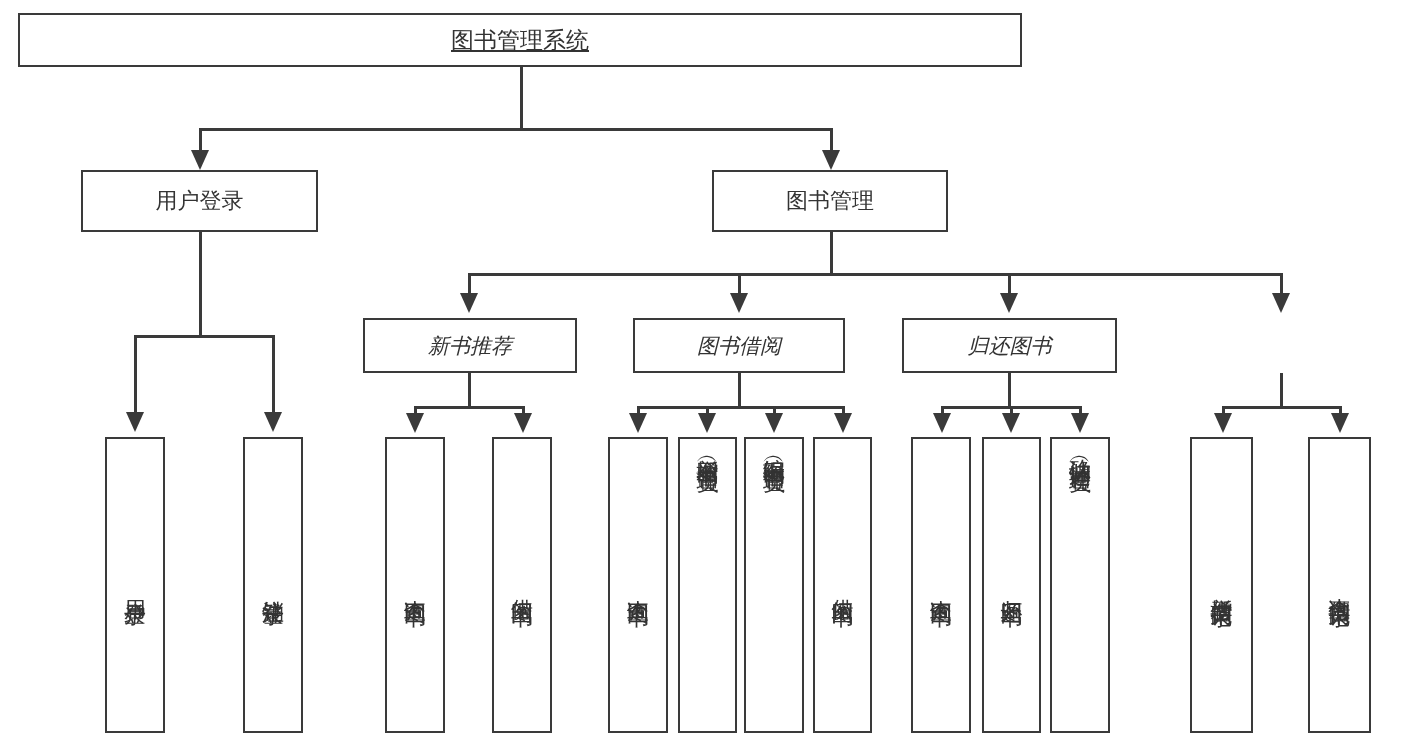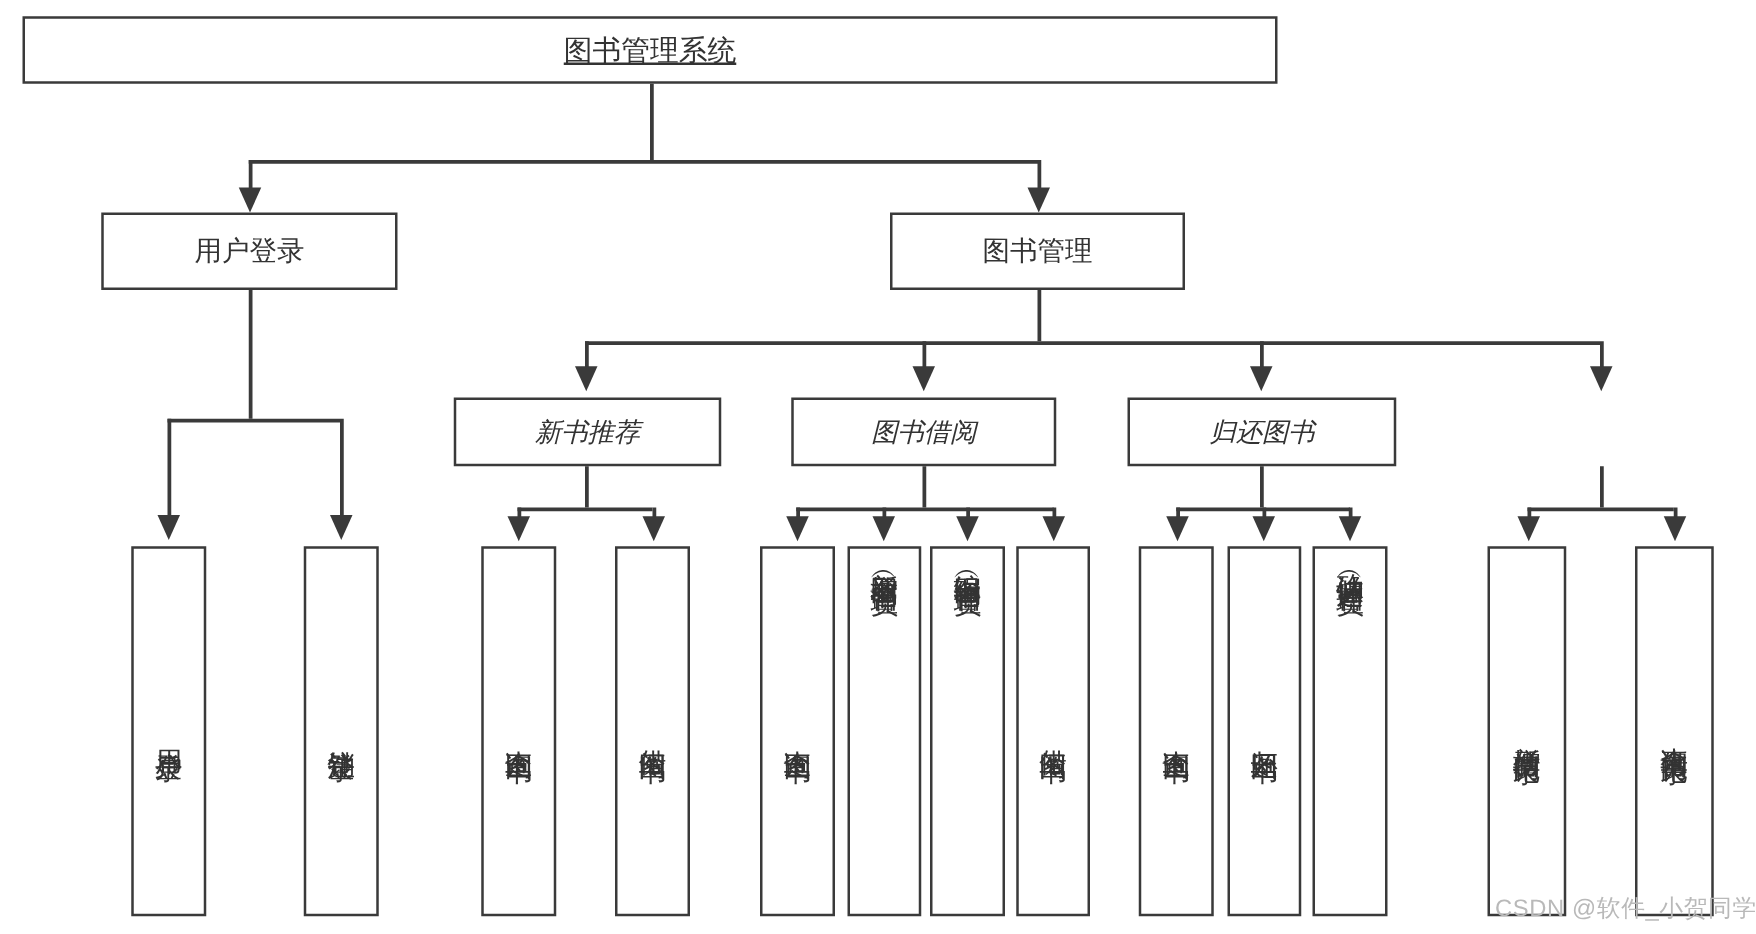--- a/index.html
+++ b/index.html
@@ -208,15 +208,14 @@
     <span class="vtext">确认归还（管理员）</span>
   </div>
 
   <div class="leaf mid" style="left:1190px;top:437px;width:63px;height:296px;">
     <span class="vtext">新增借阅记录</span>
   </div>
   <div class="leaf mid" style="left:1308px;top:437px;width:63px;height:296px;">
     <span class="vtext">查询借阅记录</span>
   </div>
 
-  <div id="watermark" style="left:1196px;top:714px;">CSDN @软件_小贺同学</div>
 
 </div>
 
 </body></html>

